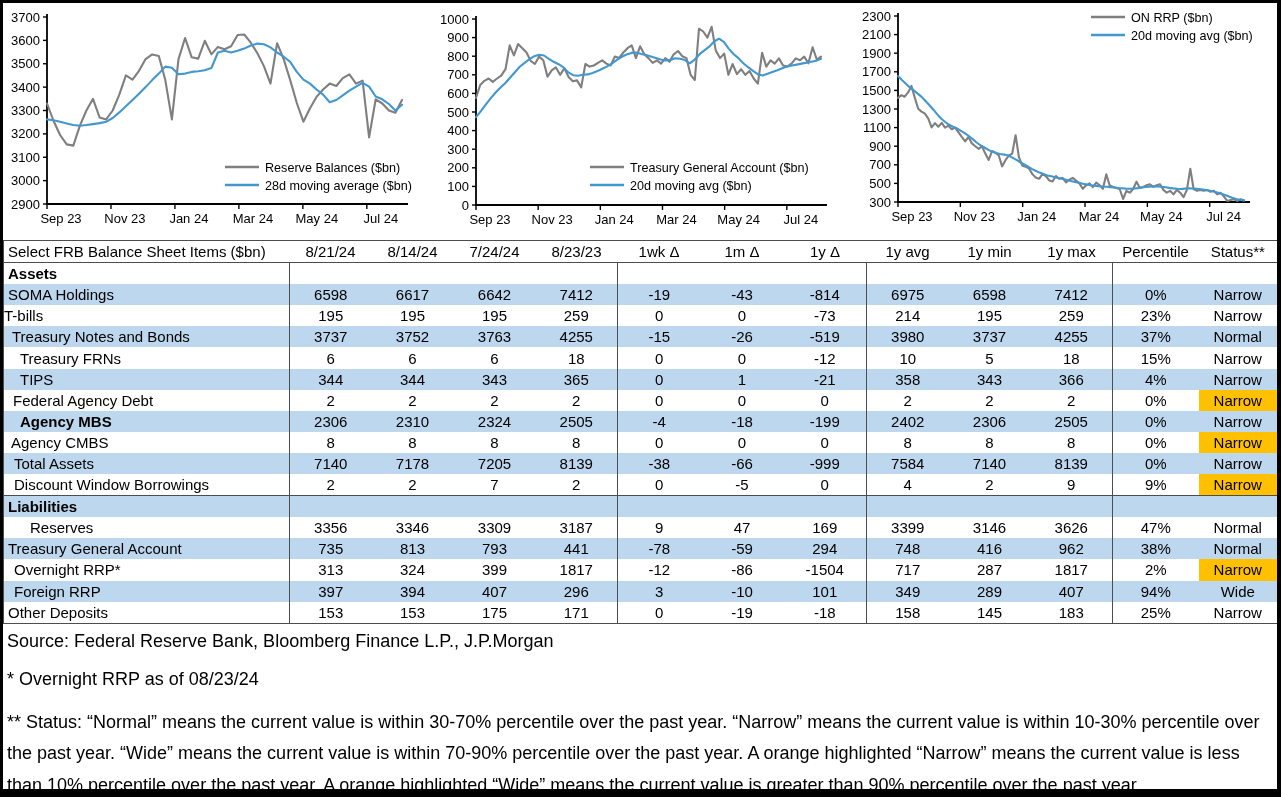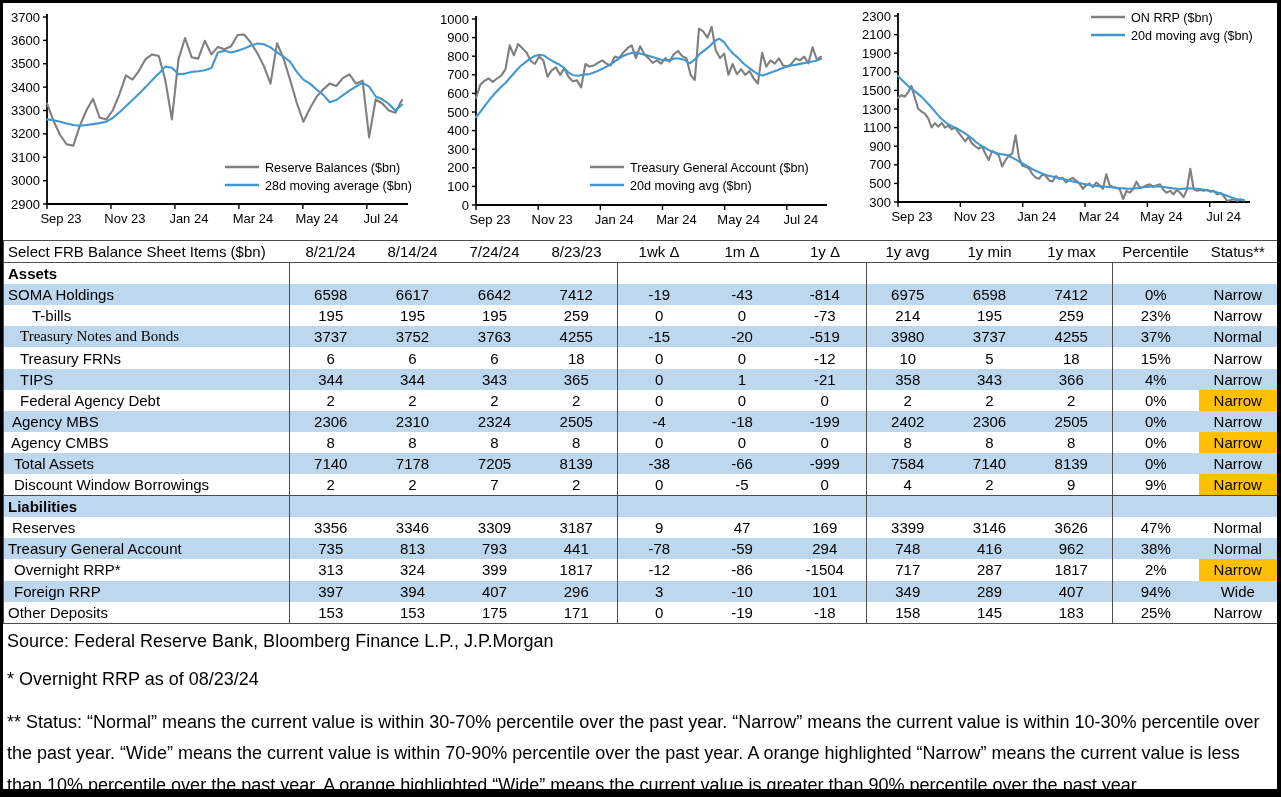--- a/index.html
+++ b/index.html
@@ -228,42 +228,42 @@
           <td class="num gl">-19</td>
           <td class="num">-43</td>
           <td class="num">-814</td>
           <td class="num gl">6975</td>
           <td class="num">6598</td>
           <td class="num">7412</td>
           <td class="num gl">0%</td>
           <td class="num hl">Narrow</td>
         </tr>
         <tr>
-          <td class="tcol" style="padding-left: 28px;">T-bills</td>
+          <td class="tcol" style="padding-left: 0;">T-bills</td>
           <td class="num gl">195</td>
           <td class="num">195</td>
           <td class="num">195</td>
           <td class="num">259</td>
           <td class="num gl">0</td>
           <td class="num">0</td>
           <td class="num">-73</td>
           <td class="num gl">214</td>
           <td class="num">195</td>
           <td class="num">259</td>
           <td class="num gl">23%</td>
           <td class="num">Narrow</td>
         </tr>
         <tr class="shade">
-          <td class="tcol" style="padding-left: 16px; font-family: Liberation Serif, serif;">Treasury Notes and Bonds</td>
+          <td class="tcol" style="padding-left: 8px;">Treasury Notes and Bonds</td>
           <td class="num gl">3737</td>
           <td class="num">3752</td>
           <td class="num">3763</td>
           <td class="num">4255</td>
           <td class="num gl">-15</td>
-          <td class="num">-20</td>
+          <td class="num">-26</td>
           <td class="num">-519</td>
           <td class="num gl">3980</td>
           <td class="num">3737</td>
           <td class="num">4255</td>
           <td class="num gl">37%</td>
           <td class="num">Normal</td>
         </tr>
         <tr>
           <td class="tcol" style="padding-left: 16px;">Treasury FRNs</td>
           <td class="num gl">6</td>
@@ -288,36 +288,36 @@
           <td class="num gl">0</td>
           <td class="num">1</td>
           <td class="num">-21</td>
           <td class="num gl">358</td>
           <td class="num">343</td>
           <td class="num">366</td>
           <td class="num gl">4%</td>
           <td class="num hl">Narrow</td>
         </tr>
         <tr>
-          <td class="tcol" style="padding-left: 16px;">Federal Agency Debt</td>
+          <td class="tcol" style="padding-left: 9px;">Federal Agency Debt</td>
           <td class="num gl">2</td>
           <td class="num">2</td>
           <td class="num">2</td>
           <td class="num">2</td>
           <td class="num gl">0</td>
           <td class="num">0</td>
           <td class="num">0</td>
           <td class="num gl">2</td>
           <td class="num">2</td>
           <td class="num">2</td>
           <td class="num gl">0%</td>
           <td class="num hl">Narrow</td>
         </tr>
         <tr class="shade">
-          <td class="tcol" style="padding-left: 8px;">Agency MBS</td>
+          <td class="tcol" style="padding-left: 16px; font-weight: bold;">Agency MBS</td>
           <td class="num gl">2306</td>
           <td class="num">2310</td>
           <td class="num">2324</td>
           <td class="num">2505</td>
           <td class="num gl">-4</td>
           <td class="num">-18</td>
           <td class="num">-199</td>
           <td class="num gl">2402</td>
           <td class="num">2306</td>
           <td class="num">2505</td>
@@ -378,21 +378,21 @@
           <td class="num gl"></td>
           <td class="num"></td>
           <td class="num"></td>
           <td class="num gl"></td>
           <td class="num"></td>
           <td class="num"></td>
           <td class="num gl"></td>
           <td class="num"></td>
         </tr>
         <tr>
-          <td class="tcol" style="padding-left: 8px;">Reserves</td>
+          <td class="tcol" style="padding-left: 26px;">Reserves</td>
           <td class="num gl">3356</td>
           <td class="num">3346</td>
           <td class="num">3309</td>
           <td class="num">3187</td>
           <td class="num gl">9</td>
           <td class="num">47</td>
           <td class="num">169</td>
           <td class="num gl">3399</td>
           <td class="num">3146</td>
           <td class="num">3626</td>

